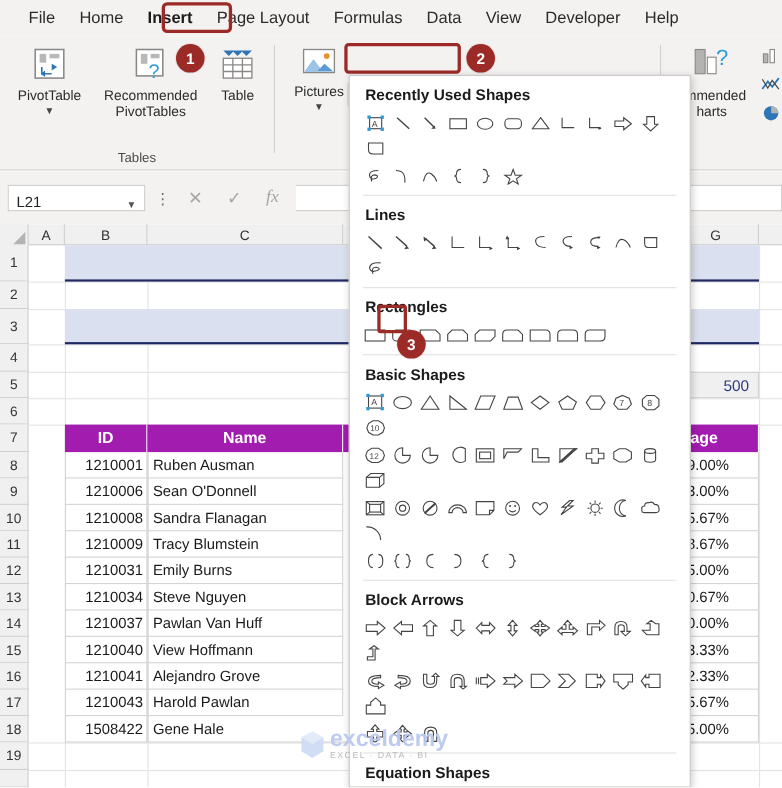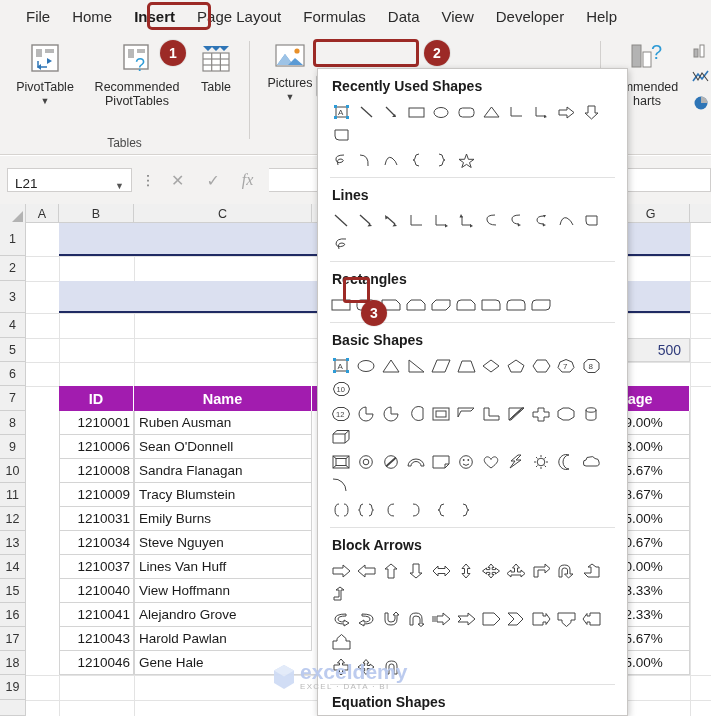--- a/index.html
+++ b/index.html
@@ -389,36 +389,36 @@
 
       <div class="cellbox data-cell num-cell" style="left:33px; top:284px; width:75px; height:24px;">1210031</div>
       <div class="cellbox data-cell txt-cell" style="left:108px; top:284px; width:178px; height:24px;">Emily Burns</div>
       <div class="cellbox data-cell txt-cell" style="left:586px; top:284px; width:78px; height:24px;">65.00%</div>
 
       <div class="cellbox data-cell num-cell" style="left:33px; top:308px; width:75px; height:24px;">1210034</div>
       <div class="cellbox data-cell txt-cell" style="left:108px; top:308px; width:178px; height:24px;">Steve Nguyen</div>
       <div class="cellbox data-cell txt-cell" style="left:586px; top:308px; width:78px; height:24px;">50.67%</div>
 
       <div class="cellbox data-cell num-cell" style="left:33px; top:332px; width:75px; height:24px;">1210037</div>
-      <div class="cellbox data-cell txt-cell" style="left:108px; top:332px; width:178px; height:24px;">Lines Van Huff</div>
+      <div class="cellbox data-cell txt-cell" style="left:108px; top:332px; width:178px; height:24px;">Pawlan Van Huff</div>
       <div class="cellbox data-cell txt-cell" style="left:586px; top:332px; width:78px; height:24px;">80.00%</div>
 
       <div class="cellbox data-cell num-cell" style="left:33px; top:356px; width:75px; height:24px;">1210040</div>
       <div class="cellbox data-cell txt-cell" style="left:108px; top:356px; width:178px; height:24px;">View Hoffmann</div>
       <div class="cellbox data-cell txt-cell" style="left:586px; top:356px; width:78px; height:24px;">73.33%</div>
 
       <div class="cellbox data-cell num-cell" style="left:33px; top:380px; width:75px; height:24px;">1210041</div>
       <div class="cellbox data-cell txt-cell" style="left:108px; top:380px; width:178px; height:24px;">Alejandro Grove</div>
       <div class="cellbox data-cell txt-cell" style="left:586px; top:380px; width:78px; height:24px;">62.33%</div>
 
       <div class="cellbox data-cell num-cell" style="left:33px; top:404px; width:75px; height:24px;">1210043</div>
       <div class="cellbox data-cell txt-cell" style="left:108px; top:404px; width:178px; height:24px;">Harold Pawlan</div>
       <div class="cellbox data-cell txt-cell" style="left:586px; top:404px; width:78px; height:24px;">35.67%</div>
 
-      <div class="cellbox data-cell num-cell" style="left:33px; top:428px; width:75px; height:24px;">1210046</div>
+      <div class="cellbox data-cell num-cell" style="left:33px; top:428px; width:75px; height:24px;">1508422</div>
       <div class="cellbox data-cell txt-cell" style="left:108px; top:428px; width:196px; height:24px;">Gene Hale</div>
       <div class="cellbox data-cell txt-cell" style="left:586px; top:428px; width:78px; height:24px;">55.00%</div>
     </div>
   </div>
 
   <div class="shapes-menu">
 
     <div class="sec-title">Recently Used Shapes</div>
     <div class="shape-row">
       <div class="sh">

